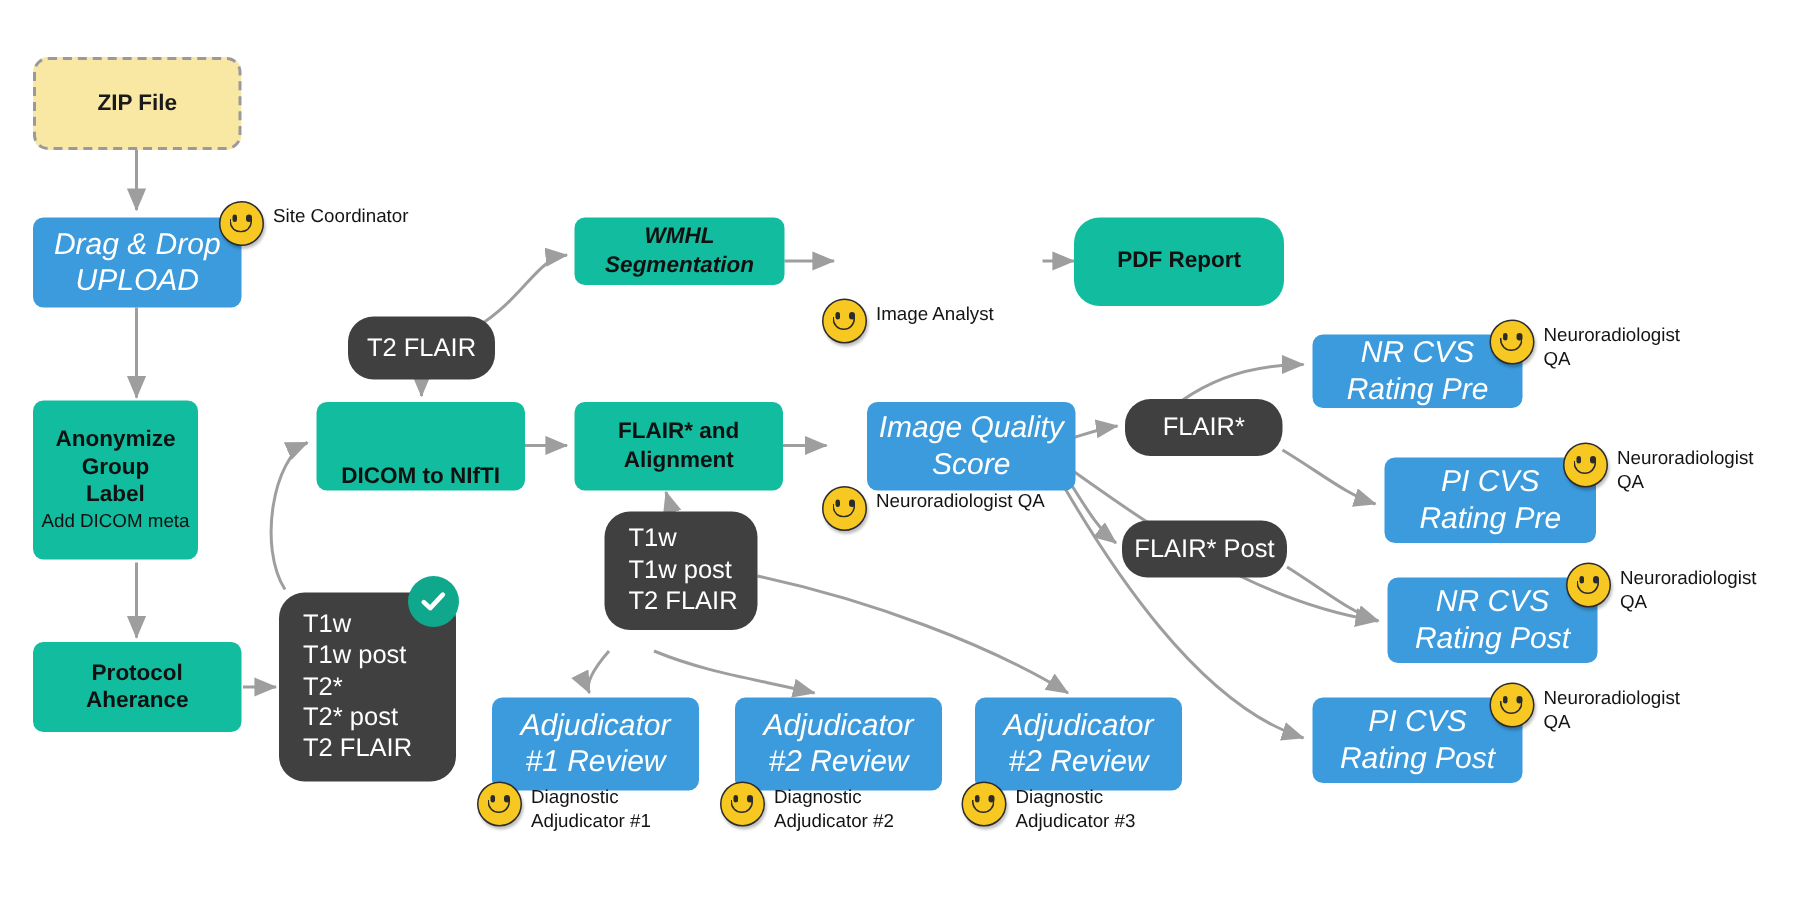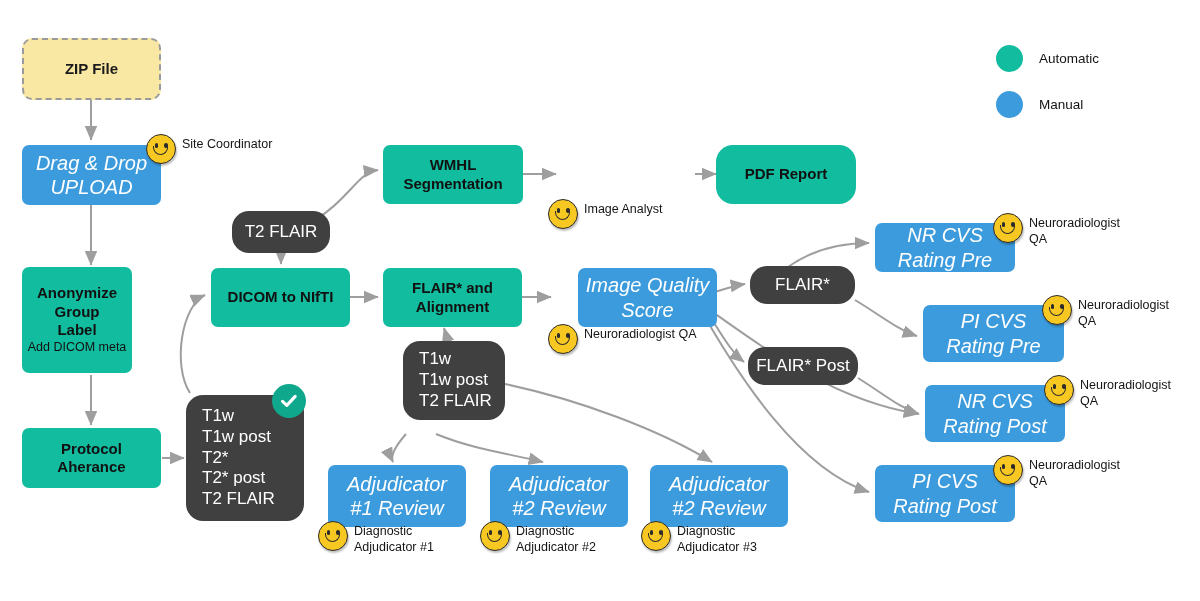--- a/index.html
+++ b/index.html
@@ -143,25 +143,25 @@
   <div class="checkbadge" style="left:272px;top:384px;">
     <svg width="20" height="20" viewBox="0 0 20 20">
       <path d="M3.5,10.4 L7.8,14.4 L16.2,5.4" fill="none" stroke="#ffffff" stroke-width="3.1" stroke-linecap="round" stroke-linejoin="round"></path>
     </svg>
   </div>
 
   <div class="node n-gray" style="left:232px;top:211px;width:98px;height:42px;">
     <span class="lines">T2 FLAIR</span>
   </div>
 
-  <div class="node n-green" style="left:211px;top:268px;width:139px;height:59px;">
+  <div class="node n-green" style="left:211px;top:268px;width:139px;height:59px;align-items:flex-end;">
     <span class="lines">DICOM to NIfTI</span>
   </div>
 
-  <div class="node n-green" style="left:383px;top:145px;width:140px;height:59px;">
+  <div class="node n-green" style="left:383px;top:145px;width:140px;height:45px;font-style:italic;">
     <span class="lines">
       <span>WMHL</span><br>
       <span>Segmentation</span>
     </span>
   </div>
 
 
   <div class="node n-green" style="left:716px;top:145px;width:140px;height:59px;border-radius:17px;">
     <span class="lines">PDF Report</span>
   </div>
@@ -335,24 +335,14 @@
   <div class="persona" style="left:641px;top:521px;">
     <span class="smiley">
       <span class="eye l"></span>
         <span class="eye r"></span>
         <span class="mouth"></span>
     </span>
     <span class="ptxt">Diagnostic
 Adjudicator #3</span>
   </div>
 
-  <div id="legend">
-    <div class="leg-row">
-      <span class="leg-dot" style="background:#12BC9F;"></span>
-      <span class="leg-label">Automatic</span>
-    </div>
-    <div class="leg-row">
-      <span class="leg-dot" style="background:#3C9BDD;"></span>
-      <span class="leg-label">Manual</span>
-    </div>
-  </div>
 
 </div>
 
 </body></html>

